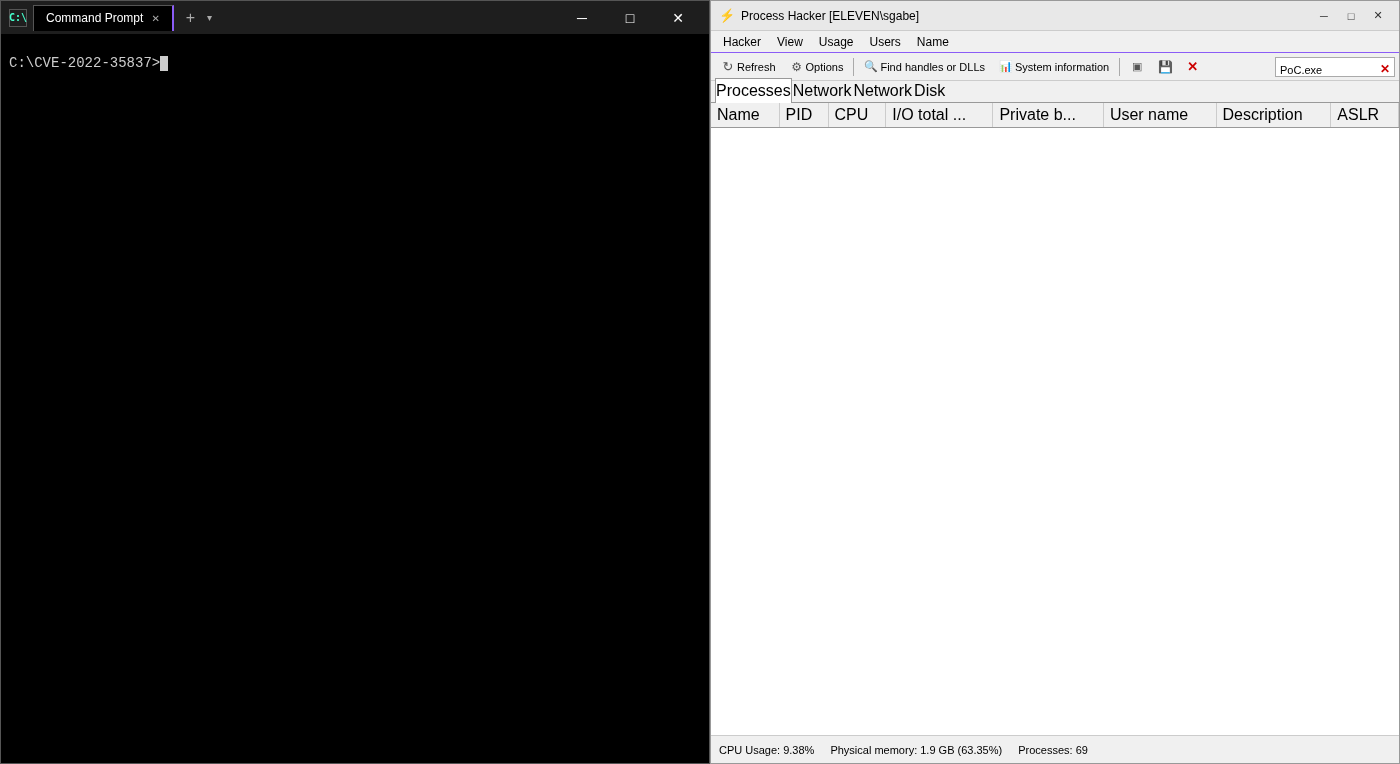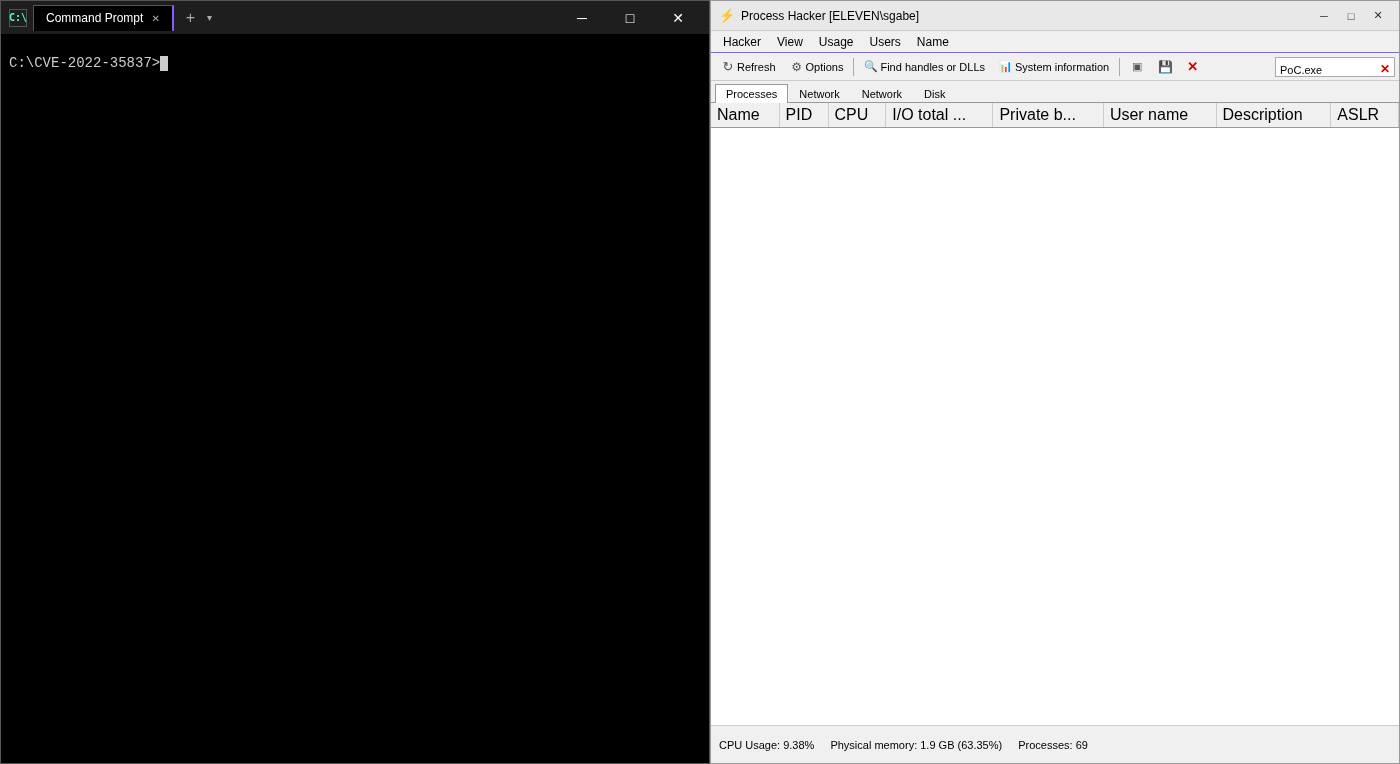--- a/index.html
+++ b/index.html
@@ -237,22 +237,22 @@
     .ph-tabs {
       height: 22px;
       background: #f0f0f0;
       display: flex;
       align-items: flex-end;
       padding: 0 4px;
       border-bottom: 1px solid #999;
       flex-shrink: 0;
     }
     .ph-tab {
-      padding: 3px 10px;
-      font-size: 11px;
+      padding: 3px 0;
+      font-size: 16px;
       color: #000;
       cursor: pointer;
       border: 1px solid transparent;
       border-bottom: none;
       background: transparent;
       position: relative;
       top: 1px;
     }
     .ph-tab.active {
       background: #fff;
@@ -280,21 +280,21 @@
       font-weight: normal;
       font-size: 16px;
       white-space: nowrap;
       cursor: pointer;
       position: sticky;
       top: 0;
     }
 
     
     .ph-statusbar {
-      height: 38px;
+      height: 28px;
       background: #f0f0f0;
       border-top: 1px solid #ccc;
       display: flex;
       align-items: center;
       padding: 0 8px;
       gap: 16px;
       font-size: 11px;
       flex-shrink: 0;
     }
     .ph-status-item {

